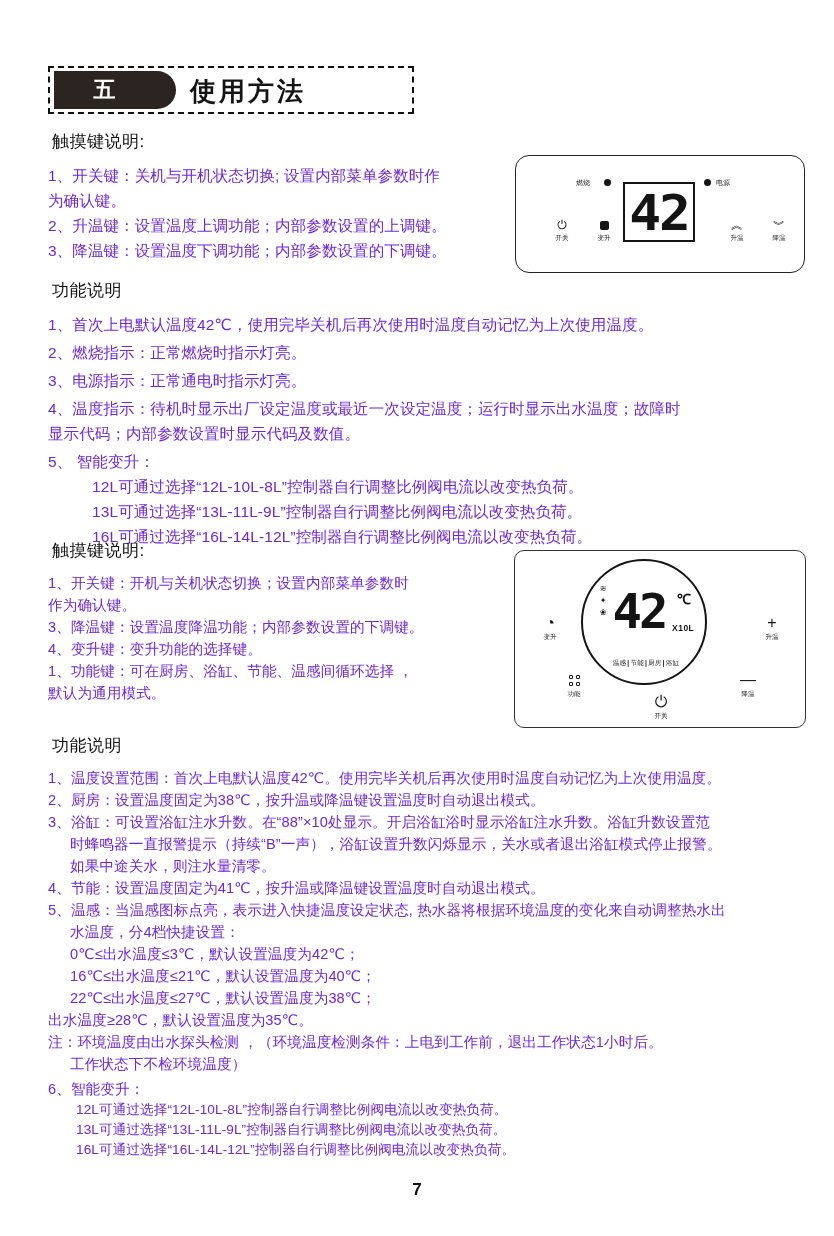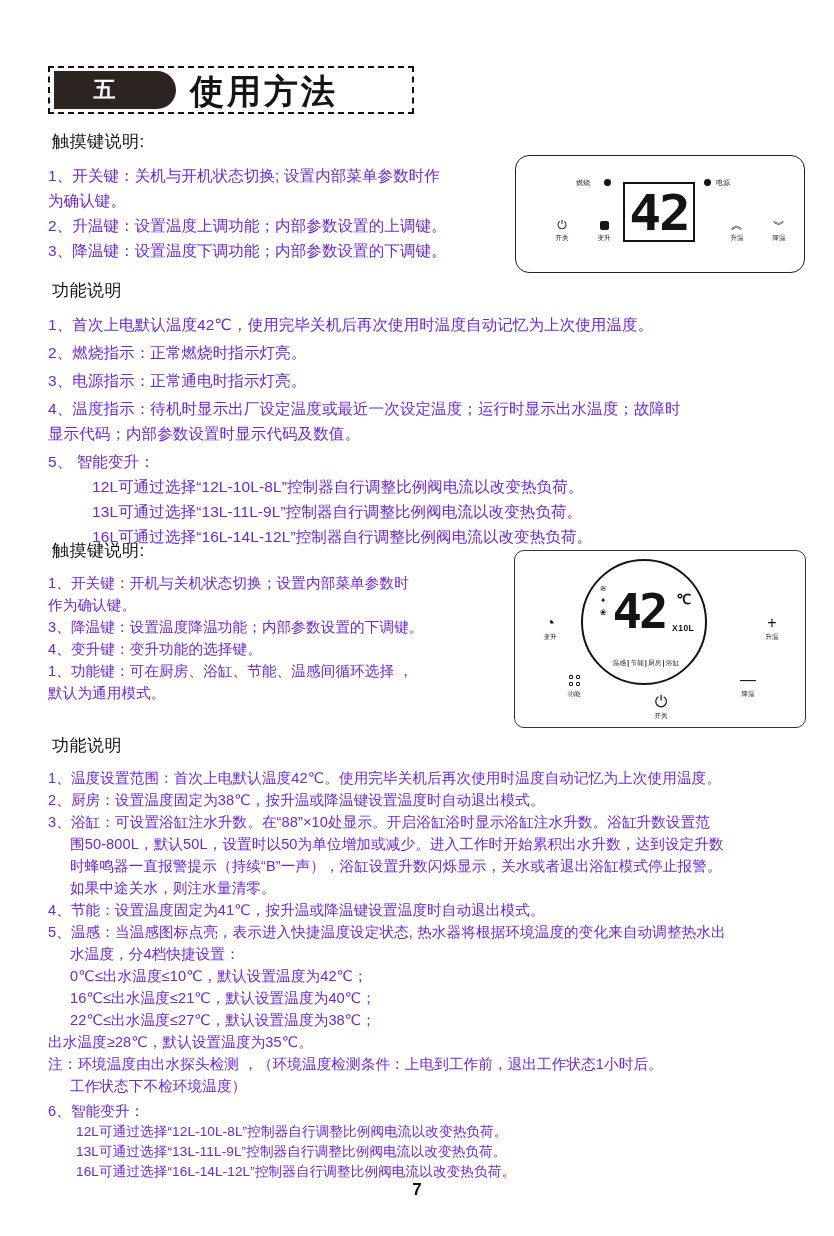--- a/index.html
+++ b/index.html
@@ -41,21 +41,21 @@
     color:#fff;
     font-size:22px;
     font-weight:bold;
     letter-spacing:1px;
     line-height:28px;
     text-align:center;
   }
   .chapter-title{
     position:absolute;
     left:140px;top:6px;
-    font-size:34px;
+    font-size:26px;
     font-weight:bold;
     letter-spacing:3px;
     color:#141414;
     line-height:34px;
   }
 
   
   .h-sub{
     font-size:17px;
     font-weight:normal;
@@ -350,27 +350,26 @@
       <span class="klbl">开关</span>
     </div>
   </div>
 
   <div class="blk" id="func-desc-2">
     <p class="h-sub">功能说明</p>
     <div class="gap6"></div>
     <p class="line sm">1、温度设置范围：首次上电默认温度42℃。使用完毕关机后再次使用时温度自动记忆为上次使用温度。</p>
     <p class="line sm">2、厨房：设置温度固定为38℃，按升温或降温键设置温度时自动退出模式。</p>
     <p class="line sm">3、浴缸：可设置浴缸注水升数。在“88”×10处显示。开启浴缸浴时显示浴缸注水升数。浴缸升数设置范</p>
-    <p class="line sm indent3">围50-800L，默认50L，设置时以50为单位增加或减少。进入工作时开始累积出水升数，达到设定升数</p>
     <p class="line sm indent3">时蜂鸣器一直报警提示（持续“B”一声），浴缸设置升数闪烁显示，关水或者退出浴缸模式停止报警。</p>
     <p class="line sm indent3">如果中途关水，则注水量清零。</p>
     <p class="line sm">4、节能：设置温度固定为41℃，按升温或降温键设置温度时自动退出模式。</p>
     <p class="line sm">5、温感：当温感图标点亮，表示进入快捷温度设定状态, 热水器将根据环境温度的变化来自动调整热水出</p>
     <p class="line sm indent3">水温度，分4档快捷设置：</p>
-    <p class="line sm indent3">0℃≤出水温度≤10℃，默认设置温度为42℃；</p>
+    <p class="line sm indent3">0℃≤出水温度≤3℃，默认设置温度为42℃；</p>
     <p class="line sm indent3">16℃≤出水温度≤21℃，默认设置温度为40℃；</p>
     <p class="line sm indent3">22℃≤出水温度≤27℃，默认设置温度为38℃；</p>
     <p class="line sm">出水温度≥28℃，默认设置温度为35℃。</p>
     <p class="line sm">注：环境温度由出水探头检测 ，（环境温度检测条件：上电到工作前，退出工作状态1小时后。</p>
     <p class="line sm indent3">工作状态下不检环境温度）</p>
     <div class="gap3"></div>
     <p class="line sm">6、智能变升：</p>
     <p class="line xs indent1">12L可通过选择“12L-10L-8L”控制器自行调整比例阀电流以改变热负荷。</p>
     <p class="line xs indent1">13L可通过选择“13L-11L-9L”控制器自行调整比例阀电流以改变热负荷。</p>
     <p class="line xs indent1">16L可通过选择“16L-14L-12L”控制器自行调整比例阀电流以改变热负荷。</p>

